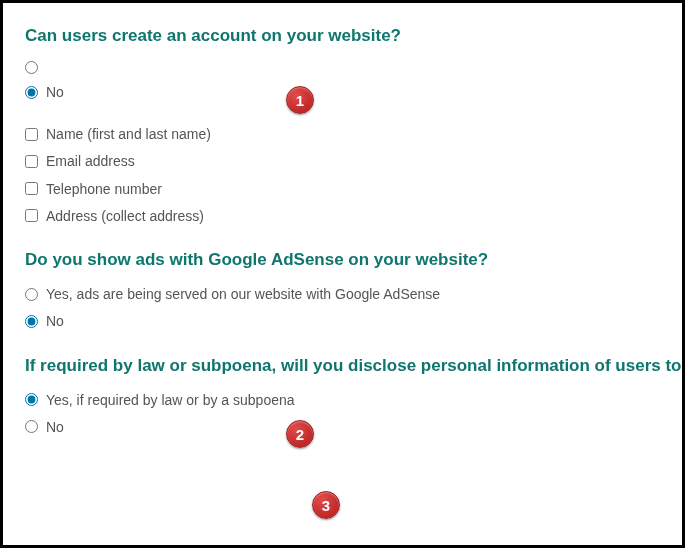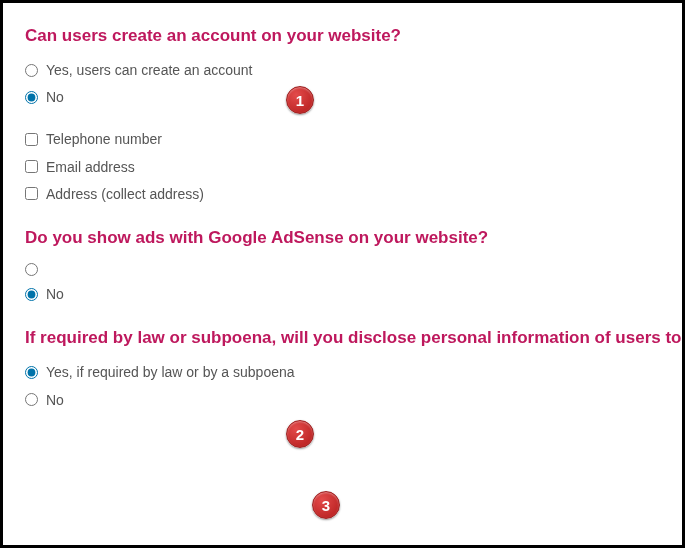--- a/index.html
+++ b/index.html
@@ -10,21 +10,21 @@
       height: 548px;
       border: 3px solid #000;
       padding: 22px 20px 10px 22px;
       overflow: hidden;
       color: #333;
     }
     .question-block { margin-bottom: 24px; }
     .question-title {
       font-weight: 600;
       font-size: 17px;
-      color: #be185d;
+      color: #0f766e;
       margin-bottom: 14px;
       line-height: 1.3;
     }
     .option-row {
       display: flex;
       align-items: center;
       margin-bottom: 9px;
       font-size: 14px;
       color: #555;
       position: relative;
@@ -66,47 +66,51 @@
     .question-block:nth-of-type(4) { margin-bottom: 16px; }
     .question-block:nth-of-type(4) .question-title { white-space: nowrap; }
   </style>
 </head>
 <body>
 
 <div class="question-block">
   <div class="question-title">Can users create an account on your website?</div>
   <div class="option-row">
     <input type="radio" name="q1" style="">
-    <label>Yes, users can create an account</label>
   </div>
   <div class="option-row">
     <input type="radio" name="q1" checked="" style="">
     <label>No</label>
   </div>
 </div>
 
 <div class="question-block">
   <div class="option-row">
     <input type="checkbox" style="">
-    <label>Telephone number</label>
+    <label>Name (first and last name)</label>
   </div>
   <div class="option-row">
     <input type="checkbox" style="">
     <label>Email address</label>
+  </div>
+  <div class="option-row">
+    <input type="checkbox" style="">
+    <label>Telephone number</label>
   </div>
   <div class="option-row">
     <input type="checkbox" style="">
     <label>Address (collect address)</label>
   </div>
 </div>
 
 <div class="question-block">
   <div class="question-title">Do you show ads with Google AdSense on your website?</div>
   <div class="option-row">
     <input type="radio" name="q3" style="">
+    <label>Yes, ads are being served on our website with Google AdSense</label>
   </div>
   <div class="option-row">
     <input type="radio" name="q3" checked="" style="">
     <label>No</label>
   </div>
 </div>
 
 <div class="question-block">
   <div class="question-title">If required by law or subpoena, will you disclose personal information of users to</div>
   <div class="option-row">

